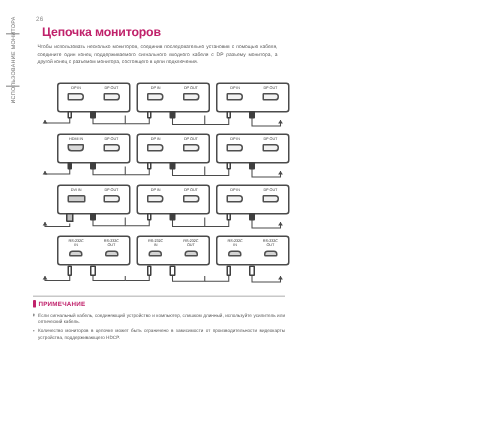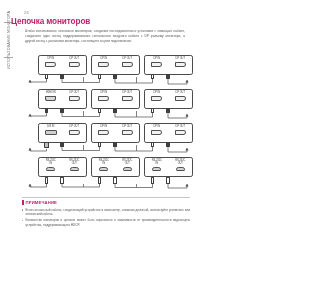--- a/index.html
+++ b/index.html
@@ -27,21 +27,21 @@
   .side-tab .rule.top{top:0;}
   .side-tab .rule.bot{bottom:0;}
   .side-tab .vtext{
     position:absolute;left:50%;top:50%;
     transform:translate(-50%,-50%) rotate(-90deg);
     white-space:nowrap;font-size:3.6px;color:#6e6e6e;letter-spacing:.2px;
   }
 
   
   .heading{
-    position:absolute;left:11px;top:17px;
+    position:absolute;left:28px;top:17px;
     font-size:8.2px;font-weight:bold;color:#c0226b;letter-spacing:-.1px;
   }
   .intro{
     position:absolute;left:25px;top:29px;width:160px;
     font-size:3.3px;line-height:1.52;color:#575757;text-align:justify;
   }
 
   
   .diagram{position:absolute;left:22px;top:54px;width:172px;height:142px;}
   .row{position:absolute;left:0;width:172px;height:34px;}

